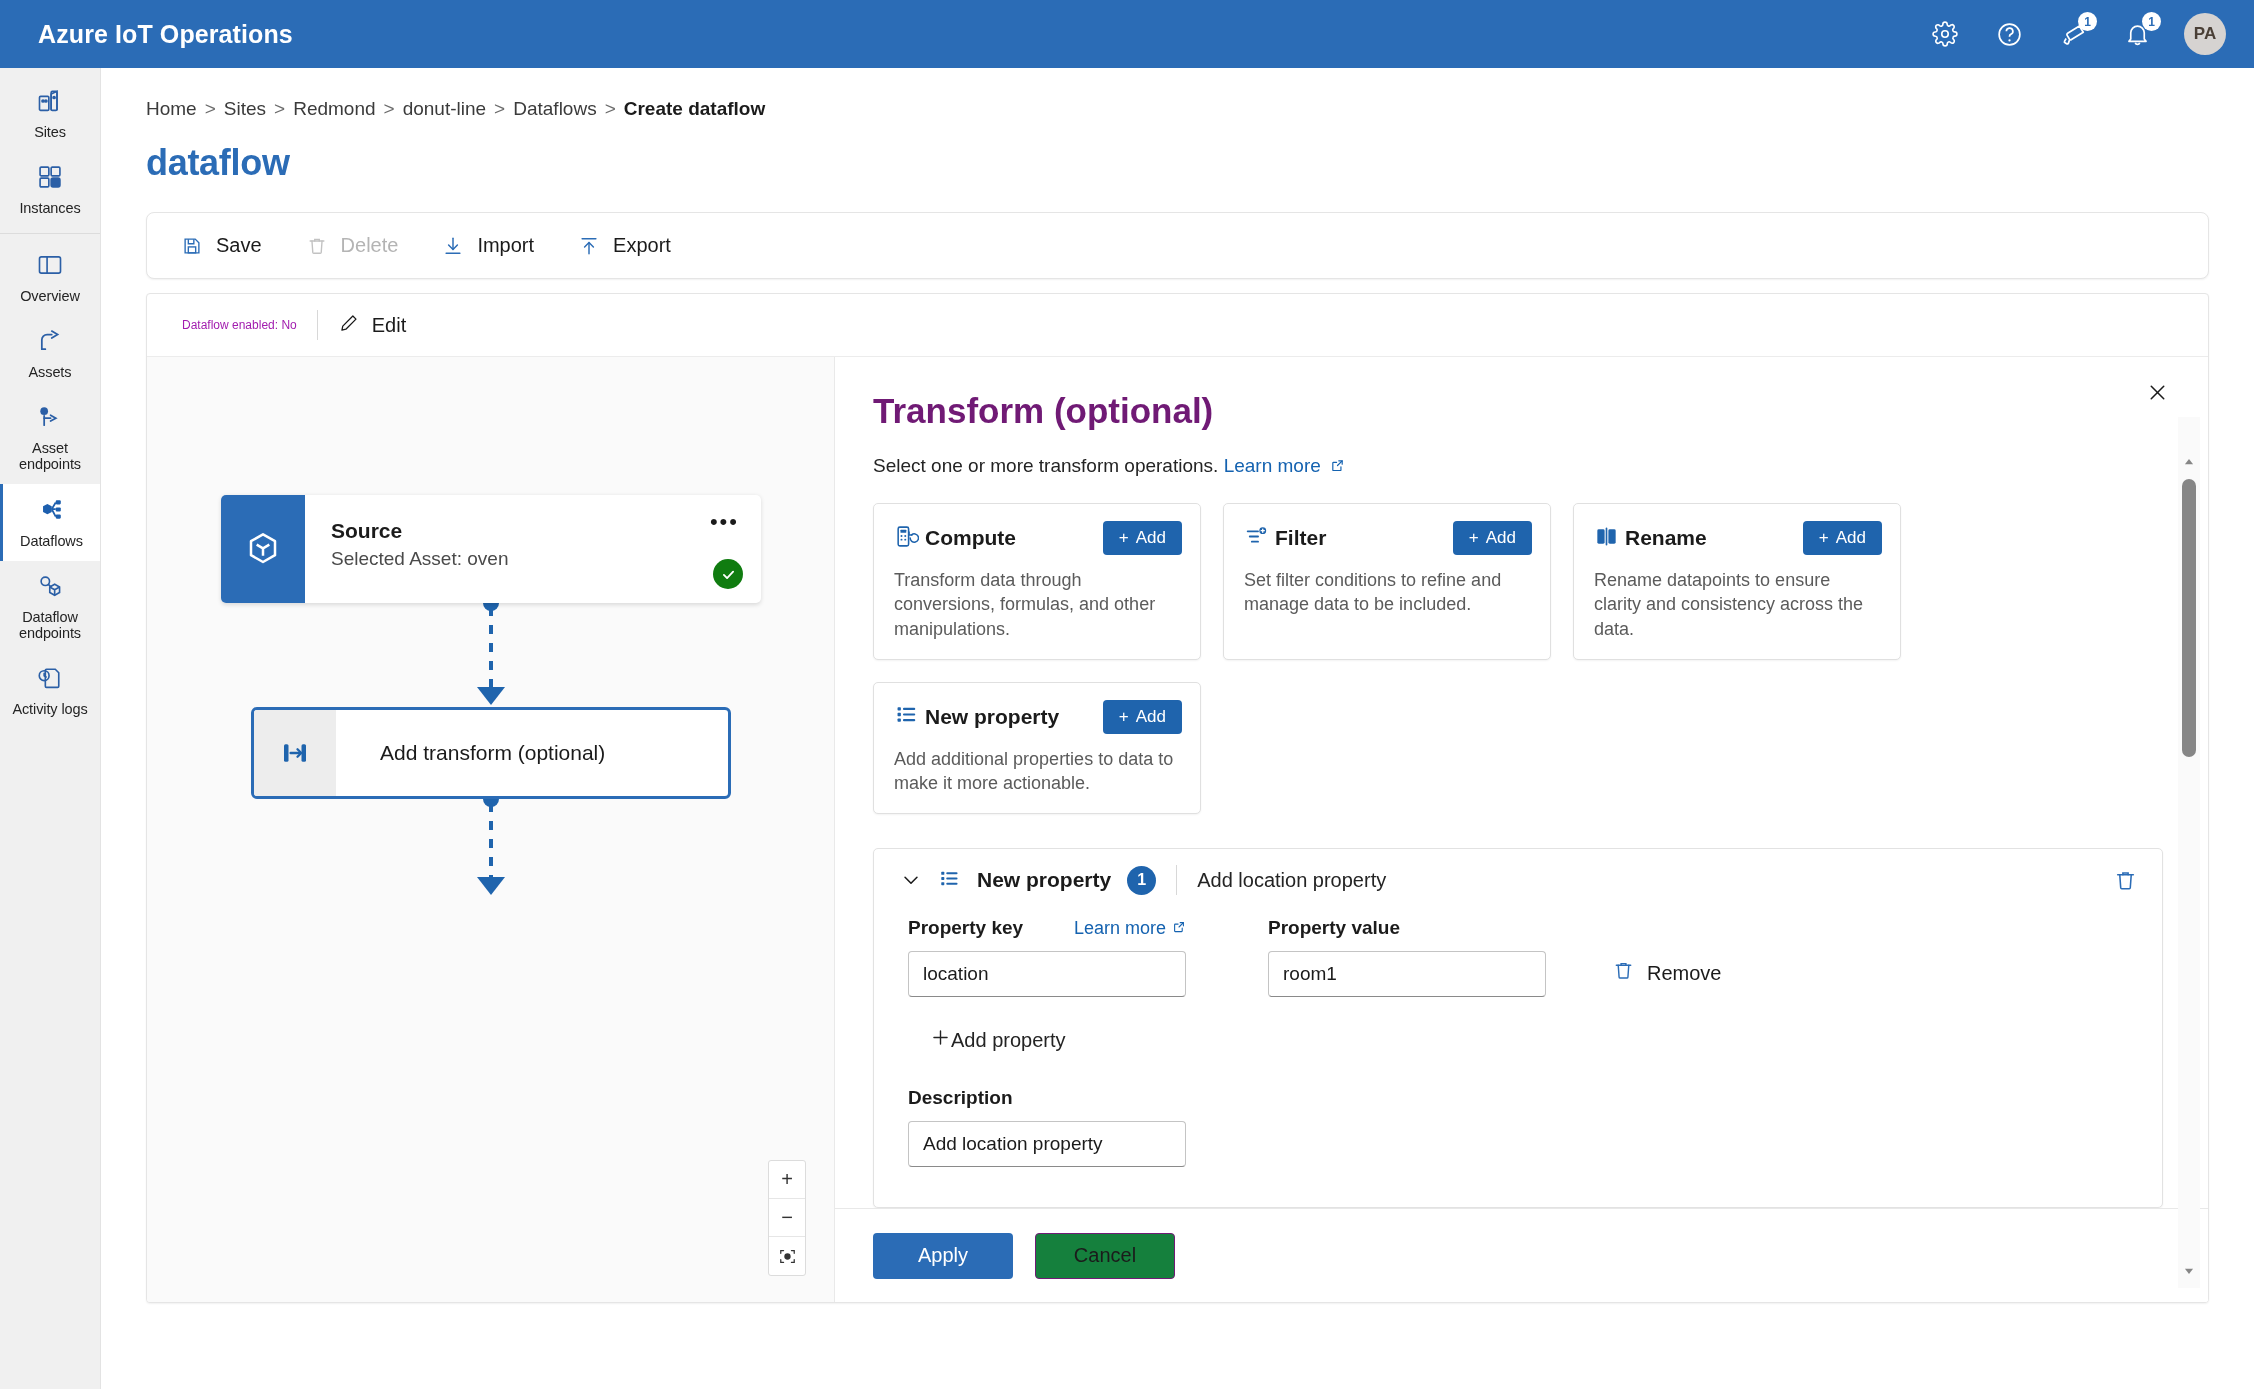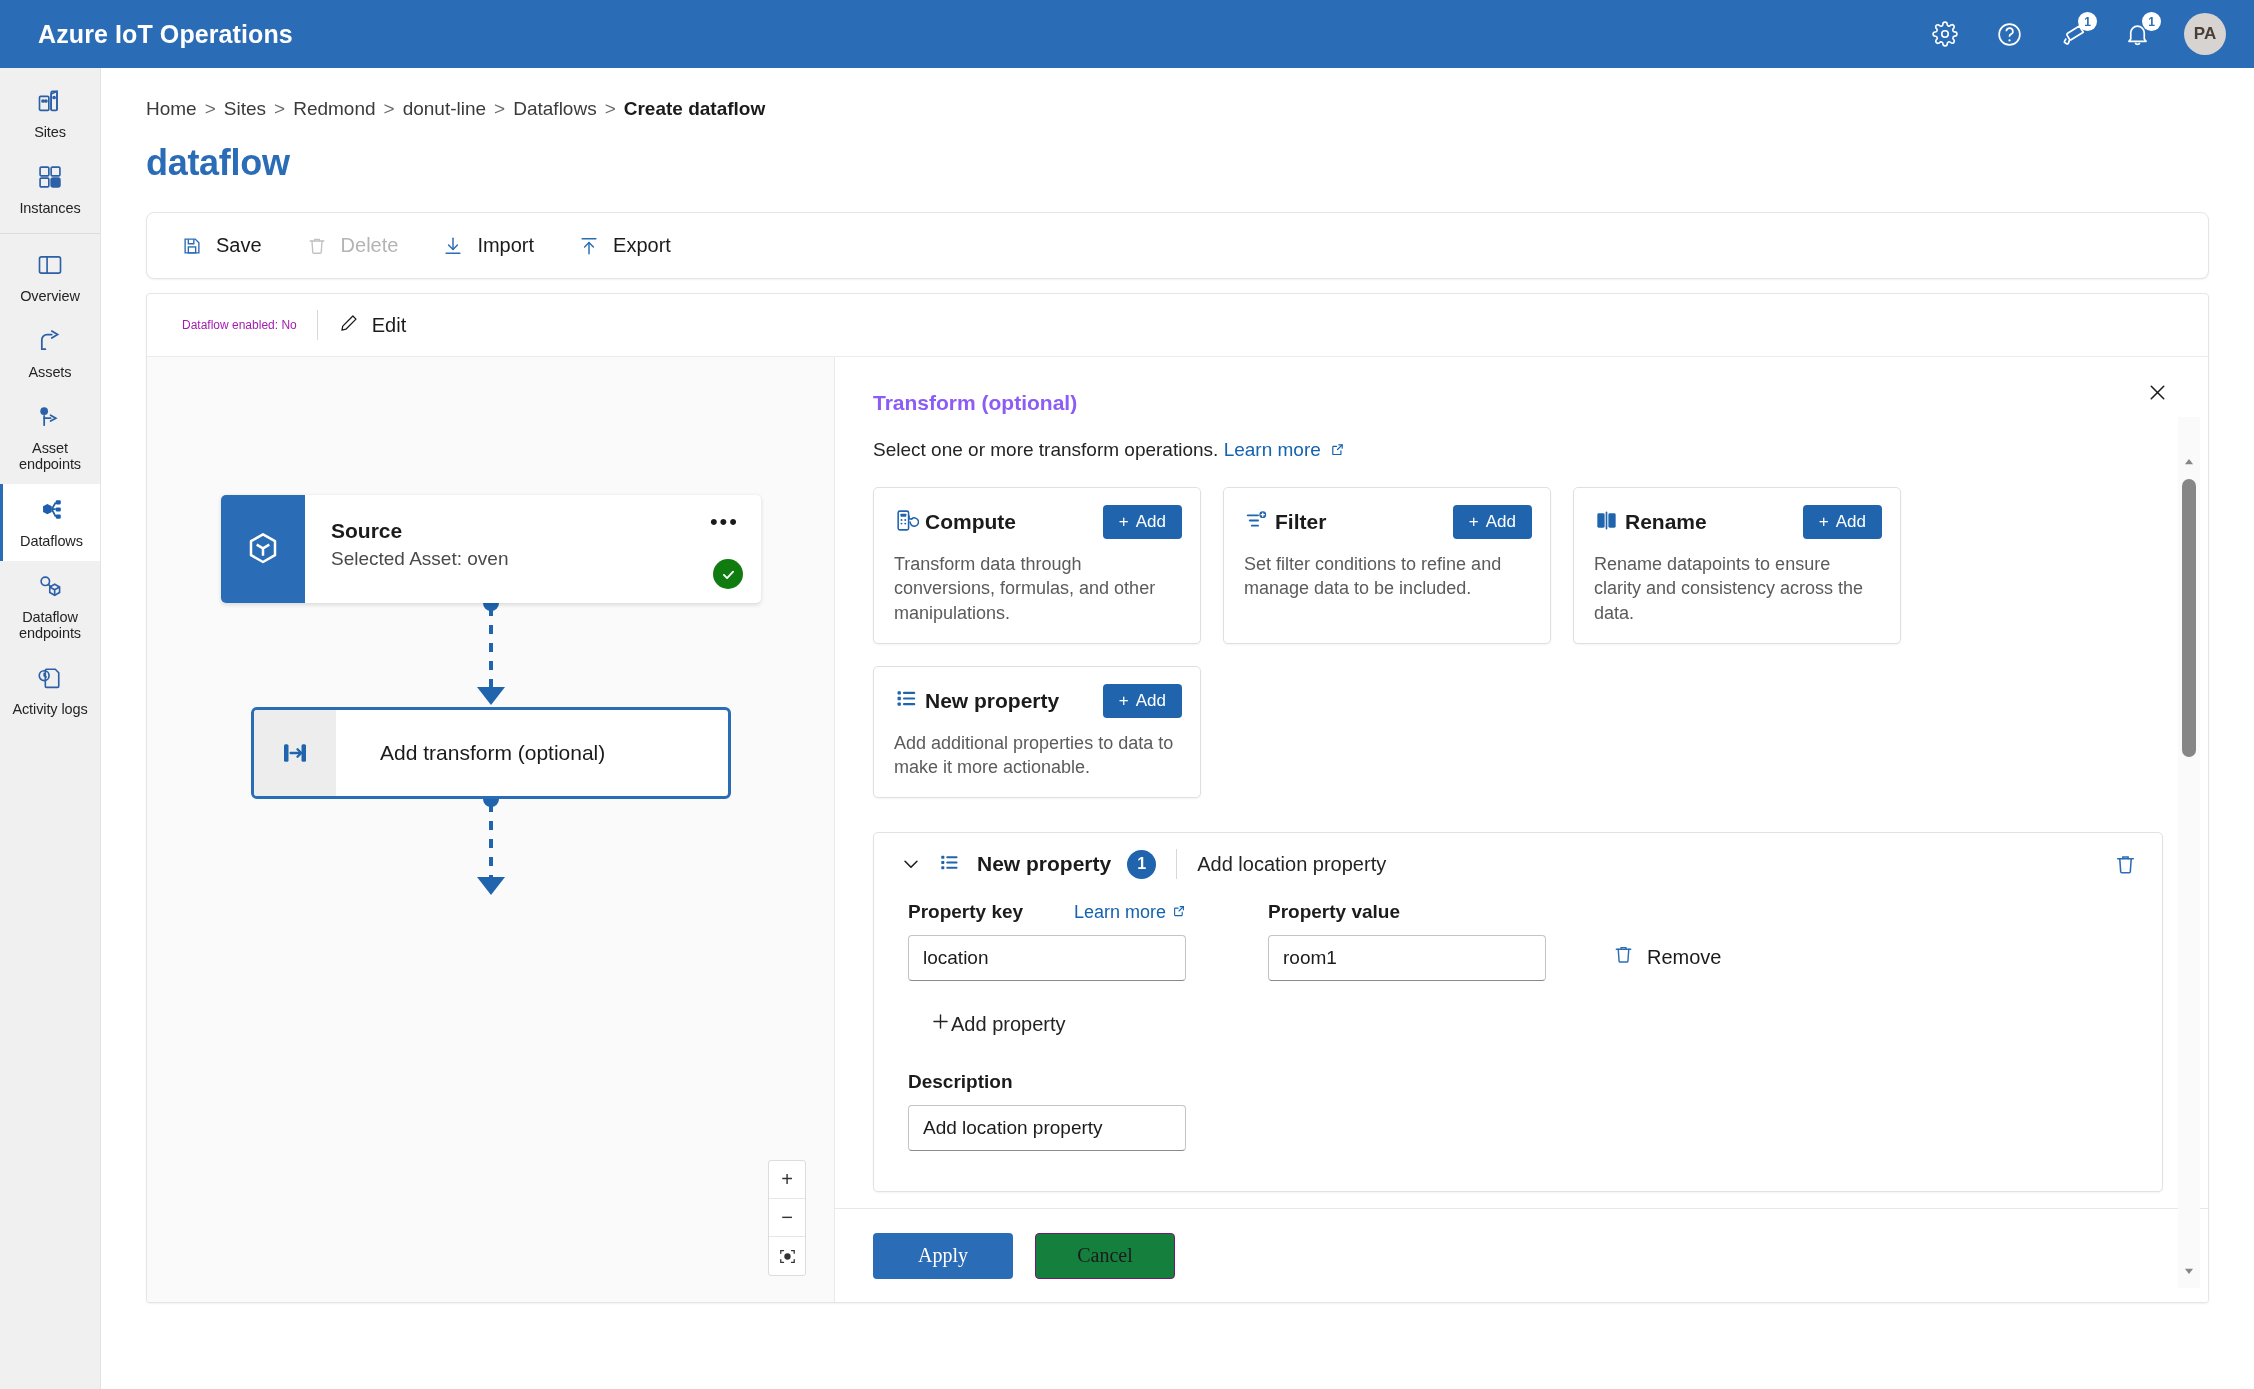--- a/index.html
+++ b/index.html
@@ -111,21 +111,21 @@
   }
   .zoomctl div {
     height:38px; display:flex; align-items:center; justify-content:center;
     border-bottom:1px solid #e6e6e6; cursor:pointer; font-size:20px; color:#333;
   }
   .zoomctl div:last-child { border-bottom:none; }
   
   .panel { flex:1; position:relative; display:flex; flex-direction:column; min-width:0; background:#fff;}
   .panel-scroll { flex:1; overflow:hidden; position:relative; padding:0 0 0 38px; }
   .panel-close { position:absolute; right:34px; top:18px; width:34px;height:34px;display:flex;align-items:center;justify-content:center;cursor:pointer;}
-  .panel-h1 { font-size:21px; font-weight:600; color:#8b5cf6; margin-top:34px; }
+  .panel-h1 { font-size:35px; font-weight:600; color:#701a75; margin-top:34px; }
   .panel-sub { font-size:19px; color:#242424; margin-top:24px; }
   .lnk { color:#1462b0; text-decoration:none; cursor:pointer; }
   .op-grid { display:flex; flex-wrap:wrap; gap:22px; margin-top:26px; max-width:1030px; }
   .op-card {
     width:328px; border:1px solid #e0e0e0; border-radius:5px; background:#fff;
     padding:17px 18px 18px 20px; box-shadow:0 1px 2px rgba(0,0,0,.05);
   }
   .op-head { display:flex; align-items:center; gap:6px; }
   .op-name { font-size:21px; font-weight:bold; color:#1b1b1b; }
   .add-btn {
@@ -163,21 +163,21 @@
   .w-val { width:278px; }
   .gap-mid { width:82px; }
   .remove-btn {
     display:flex; align-items:center; gap:12px; font-size:20px; color:#1b1b1b;
     cursor:pointer; margin-left:66px; margin-bottom:10px;
   }
   .add-prop { display:flex; align-items:center; font-size:20px; color:#242424; cursor:pointer; margin-top:30px; margin-left:22px; }
   .desc-label { font-size:19px; font-weight:bold; color:#1b1b1b; margin-top:34px; }
   .panel-foot {
     height:94px; border-top:1px solid #e8e8e8; display:flex; align-items:center;
-    padding-left:38px; gap:22px; background:#fff;font-family:Liberation Serif, serif;
+    padding-left:38px; gap:22px; background:#fff;
   }
   .btn-primary {
     background:#2b6cb6; color:#fff; border:none; border-radius:4px; height:46px;
     width:140px; font-size:20px; font-family:inherit; cursor:pointer;
   }
   .btn-secondary {
     background:#15803d; color:#1b1b1b; border:1px solid #701a75; border-radius:4px; height:46px;
     width:140px; font-size:20px; font-family:inherit; cursor:pointer;
   }
   

